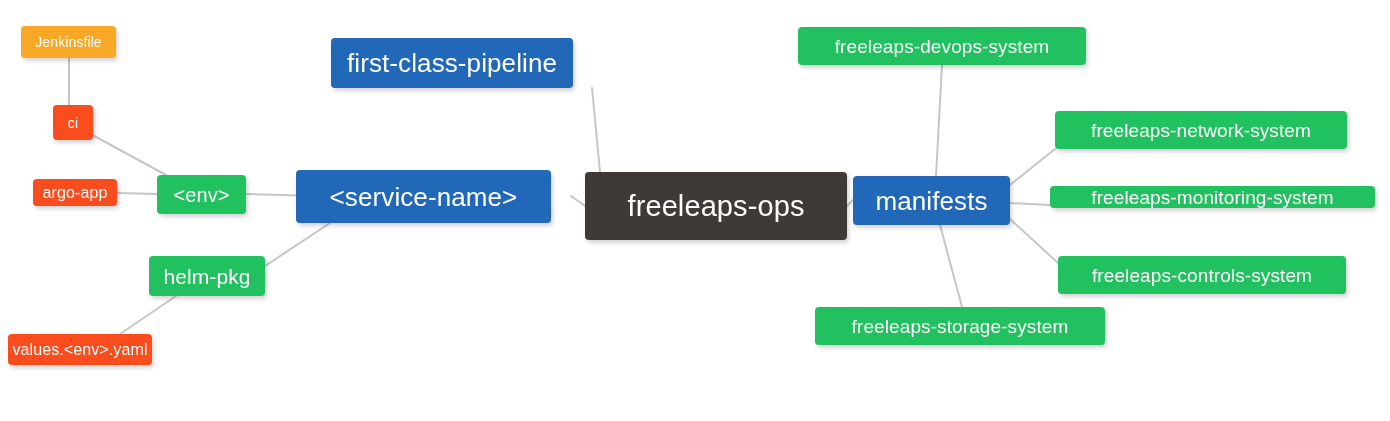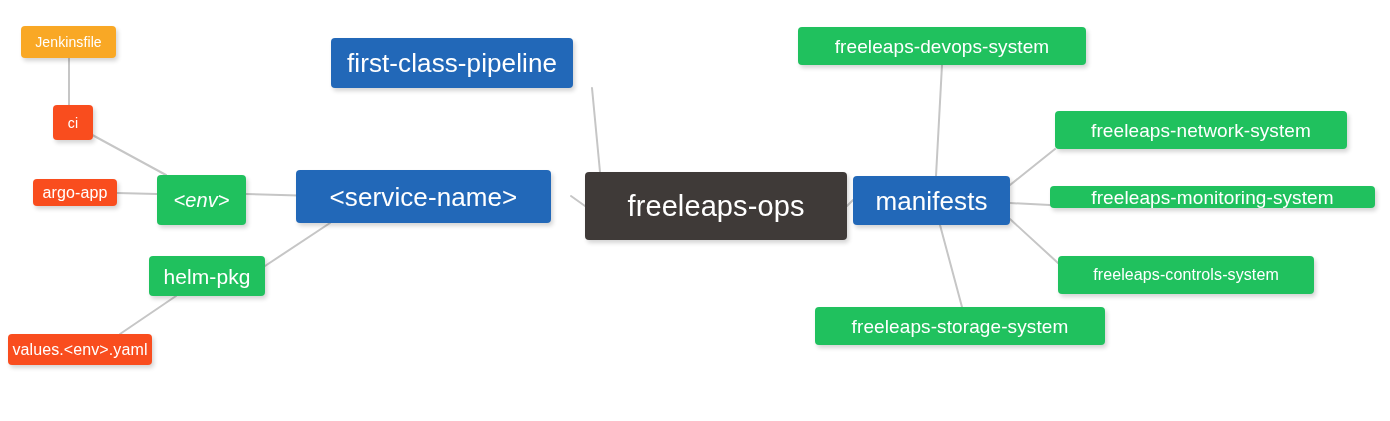--- a/index.html
+++ b/index.html
@@ -60,25 +60,25 @@
       <path d="M 1010 185 L 1055 149" stroke="#c6c6c6" stroke-width="2" fill="none" stroke-linecap="round"></path>
       <path d="M 1010 203 L 1050 205" stroke="#c6c6c6" stroke-width="2" fill="none" stroke-linecap="round"></path>
       <path d="M 1010 219 L 1058 263" stroke="#c6c6c6" stroke-width="2" fill="none" stroke-linecap="round"></path>
       <path d="M 940 225 L 962 307" stroke="#c6c6c6" stroke-width="2" fill="none" stroke-linecap="round"></path>
     </svg>
   <div id="nodes">
       <div class="node n-root" style="left: 585px; top: 172px; width: 262px; height: 68px; font-size: 29px;">freeleaps-ops</div>
       <div class="node n-blue" style="left: 296px; top: 170px; width: 255px; height: 53px; font-size: 26px;">&lt;service-name&gt;</div>
       <div class="node n-blue" style="left: 331px; top: 38px; width: 242px; height: 50px; font-size: 26px;">first-class-pipeline</div>
       <div class="node n-blue" style="left: 853px; top: 176px; width: 157px; height: 49px; font-size: 26px;">manifests</div>
-      <div class="node n-green" style="left: 157px; top: 175px; width: 89px; height: 50px; font-size: 20px; font-style: italic;">&lt;env&gt;</div>
+      <div class="node n-green" style="left: 157px; top: 175px; width: 89px; height: 39px; font-size: 20px;">&lt;env&gt;</div>
       <div class="node n-green" style="left: 149px; top: 256px; width: 116px; height: 40px; font-size: 21px;">helm-pkg</div>
       <div class="node n-orange" style="left: 21px; top: 26px; width: 95px; height: 32px; font-size: 14px;">Jenkinsfile</div>
       <div class="node n-red" style="left: 53px; top: 105px; width: 40px; height: 35px; font-size: 14px;">ci</div>
       <div class="node n-red" style="left: 33px; top: 179px; width: 84px; height: 27px; font-size: 16px;">argo-app</div>
       <div class="node n-red" style="left: 8px; top: 334px; width: 144px; height: 31px; font-size: 16px;">values.&lt;env&gt;.yaml</div>
       <div class="node n-green" style="left: 798px; top: 27px; width: 288px; height: 38px; font-size: 19px;">freeleaps-devops-system</div>
       <div class="node n-green" style="left: 1055px; top: 111px; width: 292px; height: 38px; font-size: 19px;">freeleaps-network-system</div>
       <div class="node n-green" style="left: 1050px; top: 186px; width: 325px; height: 22px; font-size: 19px;">freeleaps-monitoring-system</div>
-      <div class="node n-green" style="left: 1058px; top: 256px; width: 256px; height: 38px; font-size: 16px;">freeleaps-controls-system</div>
+      <div class="node n-green" style="left: 1058px; top: 256px; width: 288px; height: 38px; font-size: 19px;">freeleaps-controls-system</div>
       <div class="node n-green" style="left: 815px; top: 307px; width: 290px; height: 38px; font-size: 19px; text-align: right;">freeleaps-storage-system</div>
     </div>
 </div>
 
 </body></html>

